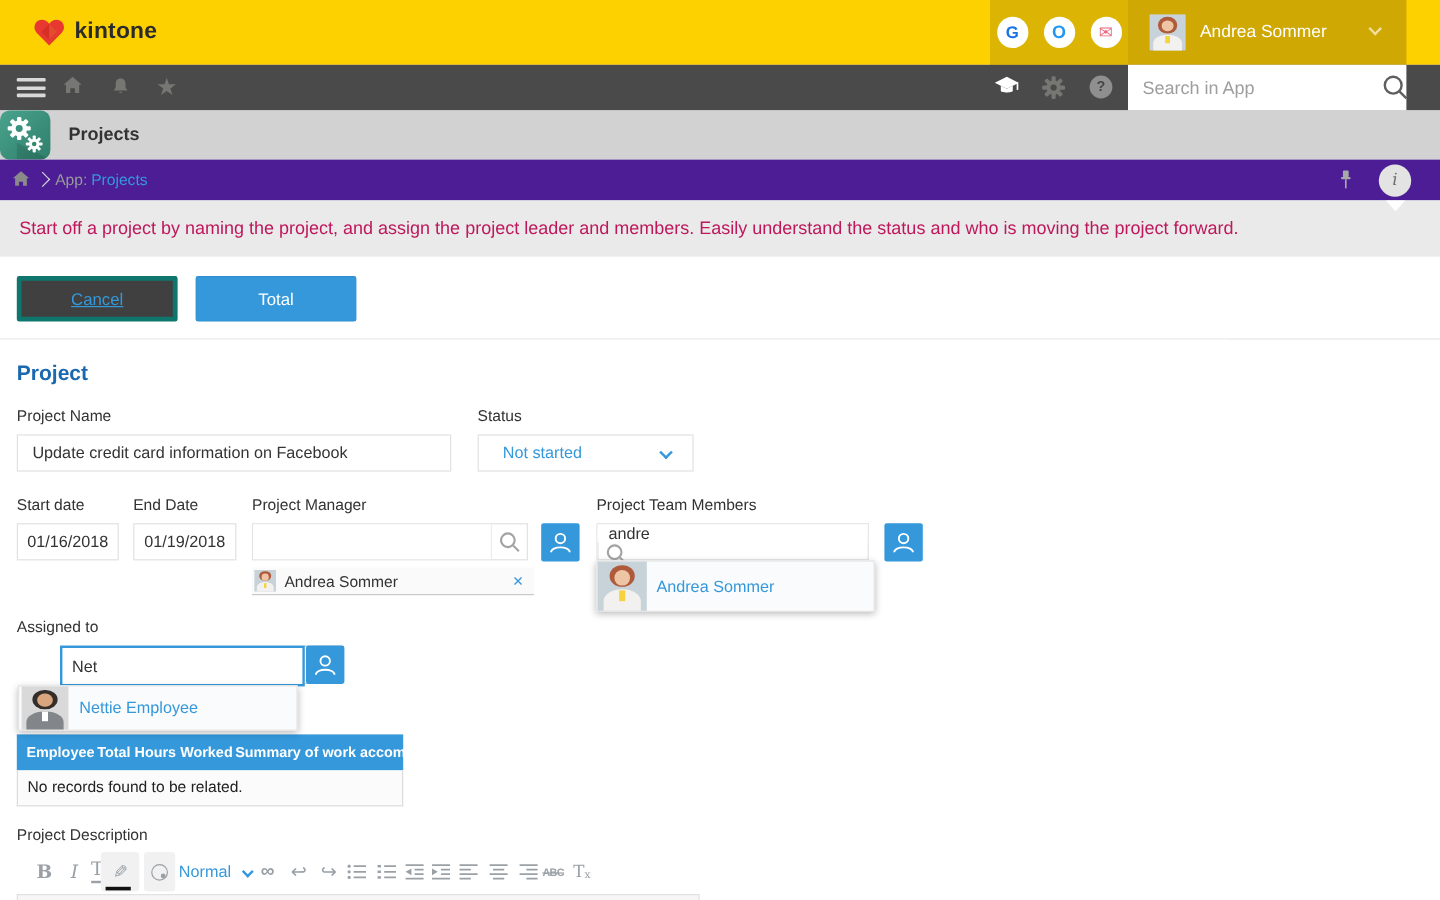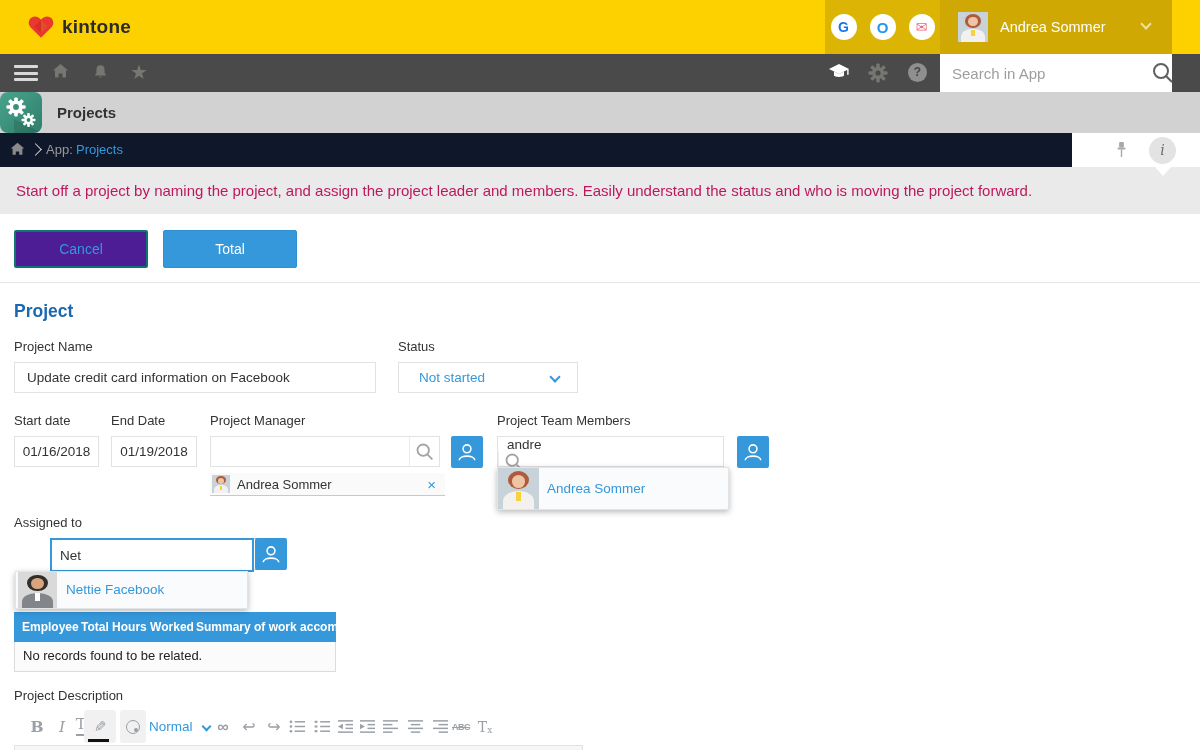--- a/index.html
+++ b/index.html
@@ -53,39 +53,39 @@
   .nav-search input::placeholder { color:#9e9e9e; }
   .nav-search-mag { margin-right:8px; cursor:pointer; display:flex; }
 
   
   .titlebar { position:absolute; left:0; top:92px; width:1200px; height:41px; background:#d2d2d2; }
   .app-icon { position:absolute; left:0; top:0; width:42px; height:41px; border-radius:8px;
               background:linear-gradient(135deg,#49a38d,#2f7f6b); overflow:hidden; }
   .app-title { position:absolute; left:57px; top:0; line-height:41px; font-size:15px; font-weight:700; color:#333; }
 
   
-  .crumb { position:absolute; left:0; top:133px; width:1072px; height:34px; background:#0f172a; }
+  .crumb { position:absolute; left:0; top:133px; width:1200px; height:34px; background:#4c1d95; }
   .crumb-home { position:absolute; left:10px; top:9px; cursor:pointer; }
   .crumb-sep { position:absolute; left:31px; top:12px; width:9px; height:9px; border-right:1px solid #d5d5d5; border-top:1px solid #d5d5d5; transform:rotate(45deg); }
   .crumb-prefix { position:absolute; left:46px; top:0; line-height:34px; font-size:13px; color:#999; }
   .crumb-link { position:absolute; left:76px; top:0; line-height:34px; font-size:13px; color:#3498db; cursor:pointer; }
   .pin { position:absolute; left:1115px; top:8px; cursor:pointer; }
   .info-circle { position:absolute; left:1149px; top:4px; width:27px; height:27px; border-radius:50%; background:#e3e3e3;
                  text-align:center; line-height:27px; font-family:"DejaVu Serif", serif; font-style:italic; font-size:14px; color:#6d6d6d; cursor:pointer; }
   .info-tail { position:absolute; left:1155px; top:167px; width:0; height:0; z-index:5;
                border-left:8px solid transparent; border-right:8px solid transparent; border-top:9px solid #fff; }
 
   
   .banner { position:absolute; left:0; top:167px; width:1200px; height:47px; background:#eaeaea; }
   .banner-text { position:absolute; left:16px; top:0; line-height:47px; font-size:15px; color:#be185d; }
 
   
   .actions { position:absolute; left:0; top:214px; width:1200px; height:69px; background:#fff; border-bottom:1px solid #e7e7e7; }
   .btn { position:absolute; top:16px; width:134px; height:38px; font-size:14px; font-family:inherit; cursor:pointer; border-radius:2px; }
-  .btn-cancel { left:14px; background:#4c1d95; border:2px solid #0f766e; color:#3498db; }
+  .btn-cancel { left:14px; background:#404040; border:4px solid #0f766e; color:#3498db;text-decoration:underline; }
   .btn-save { left:163px; background:#3498db; border:1px solid #2f8fd0; color:#fff; }
 
   
   .form { position:absolute; left:0; top:283px; width:1022px; height:467px; background:#fff; }
   .section-title { position:absolute; left:14px; top:18px; font-size:17.5px; font-weight:700; color:#1a68b0; }
   .flabel { position:absolute; font-size:13px; color:#333; }
   .tinput { position:absolute; height:31px; border:1px solid #e2e2e2; background:#fff; font-size:13.5px; color:#333;
             font-family:inherit; outline:none; padding-left:12px; }
   .tinput-center { text-align:center; padding-left:0; }
   .status-box { position:absolute; left:398px; top:79px; width:180px; height:31px; border:1px solid #e2e2e2; background:#fff; cursor:pointer; }
@@ -377,21 +377,21 @@
           <path d="M3.5 21c0-6 17-6 17 0" fill="none" stroke="#fff" stroke-width="1.7"></path>
         </svg>
     </button>
     <div class="dropdown dd-nt">
       <span class="av av-nettie">
           <i class="hair"></i>
           <i class="face"></i>
           <i class="body"></i>
           <i class="chest"></i>
         </span>
-      <span class="dd-name">Nettie Facebook</span>
+      <span class="dd-name">Nettie Employee</span>
     </div>
 
     <div class="tbl-head">
       <span style="left:8px;">Employee</span>
       <span style="left:67px;">Total Hours Worked</span>
       <span style="left:182px;">Summary of work accomplished</span>
     </div>
     <div class="tbl-empty">
       <span>No records found to be related.</span>
     </div>

